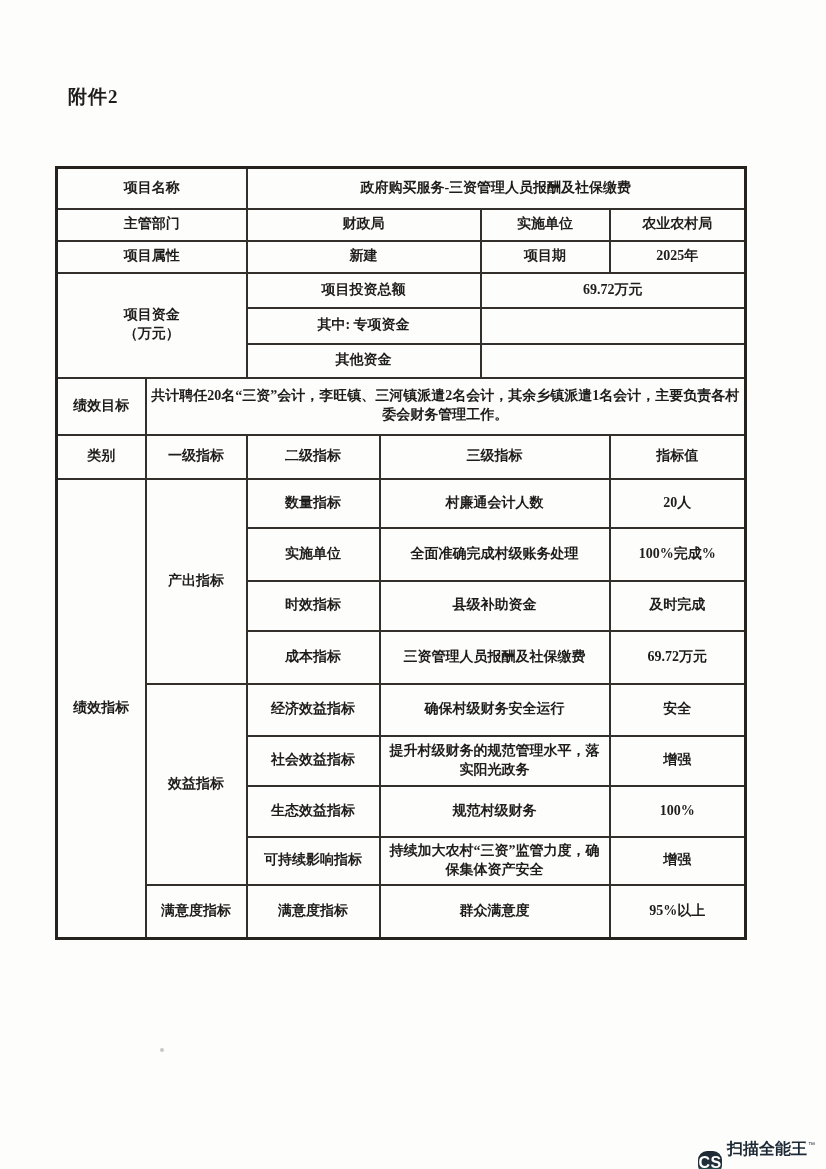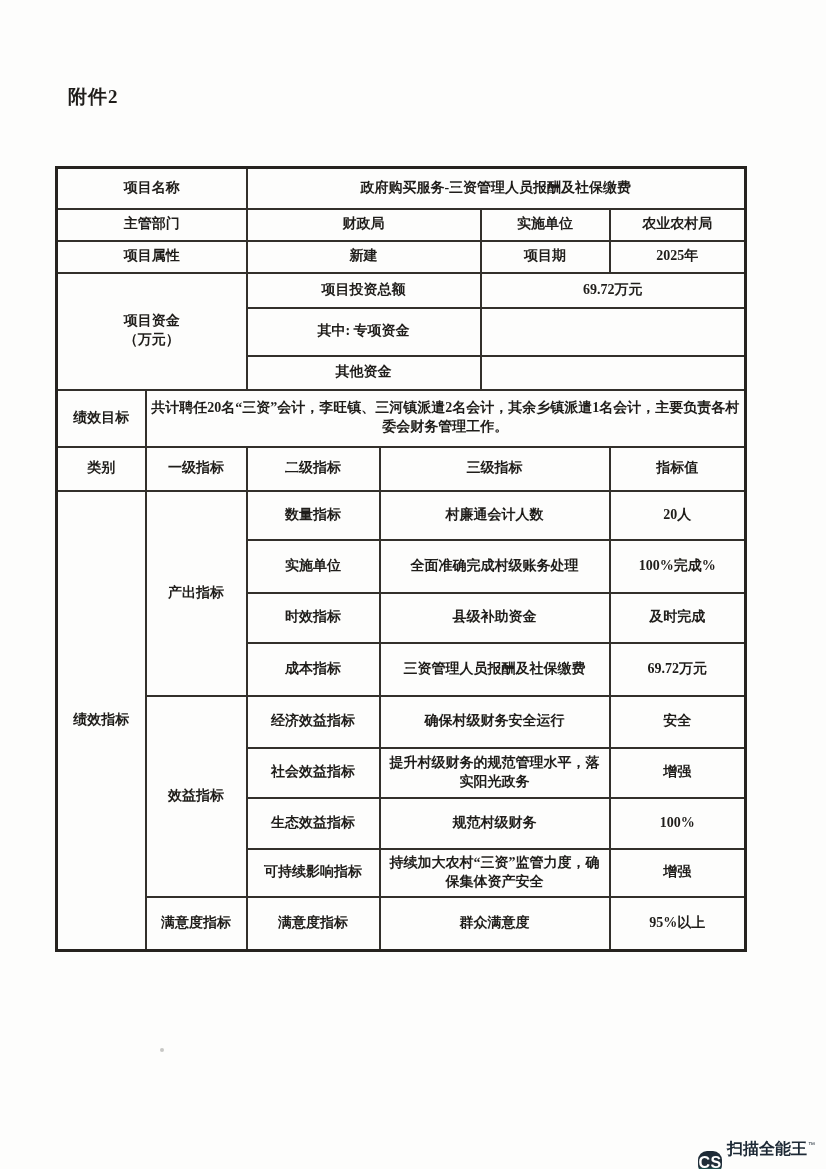--- a/index.html
+++ b/index.html
@@ -143,21 +143,21 @@
       <td>项目期</td>
       <td class="val">2025年</td>
     </tr>
 
     <tr style="height:35px">
       <td colspan="2" rowspan="3" class="prewrap">项目资金
 （万元）</td>
       <td colspan="2">项目投资总额</td>
       <td colspan="2" class="val">69.72万元</td>
     </tr>
-    <tr style="height:48px">
+    <tr style="height:36px">
       <td colspan="2" class="r">其中: 专项资金</td>
       <td colspan="2" class="val"></td>
     </tr>
     <tr style="height:34px">
       <td colspan="2" class="r">其他资金</td>
       <td colspan="2" class="val"></td>
     </tr>
 
     <tr style="height:57px">
       <td>绩效目标</td>

